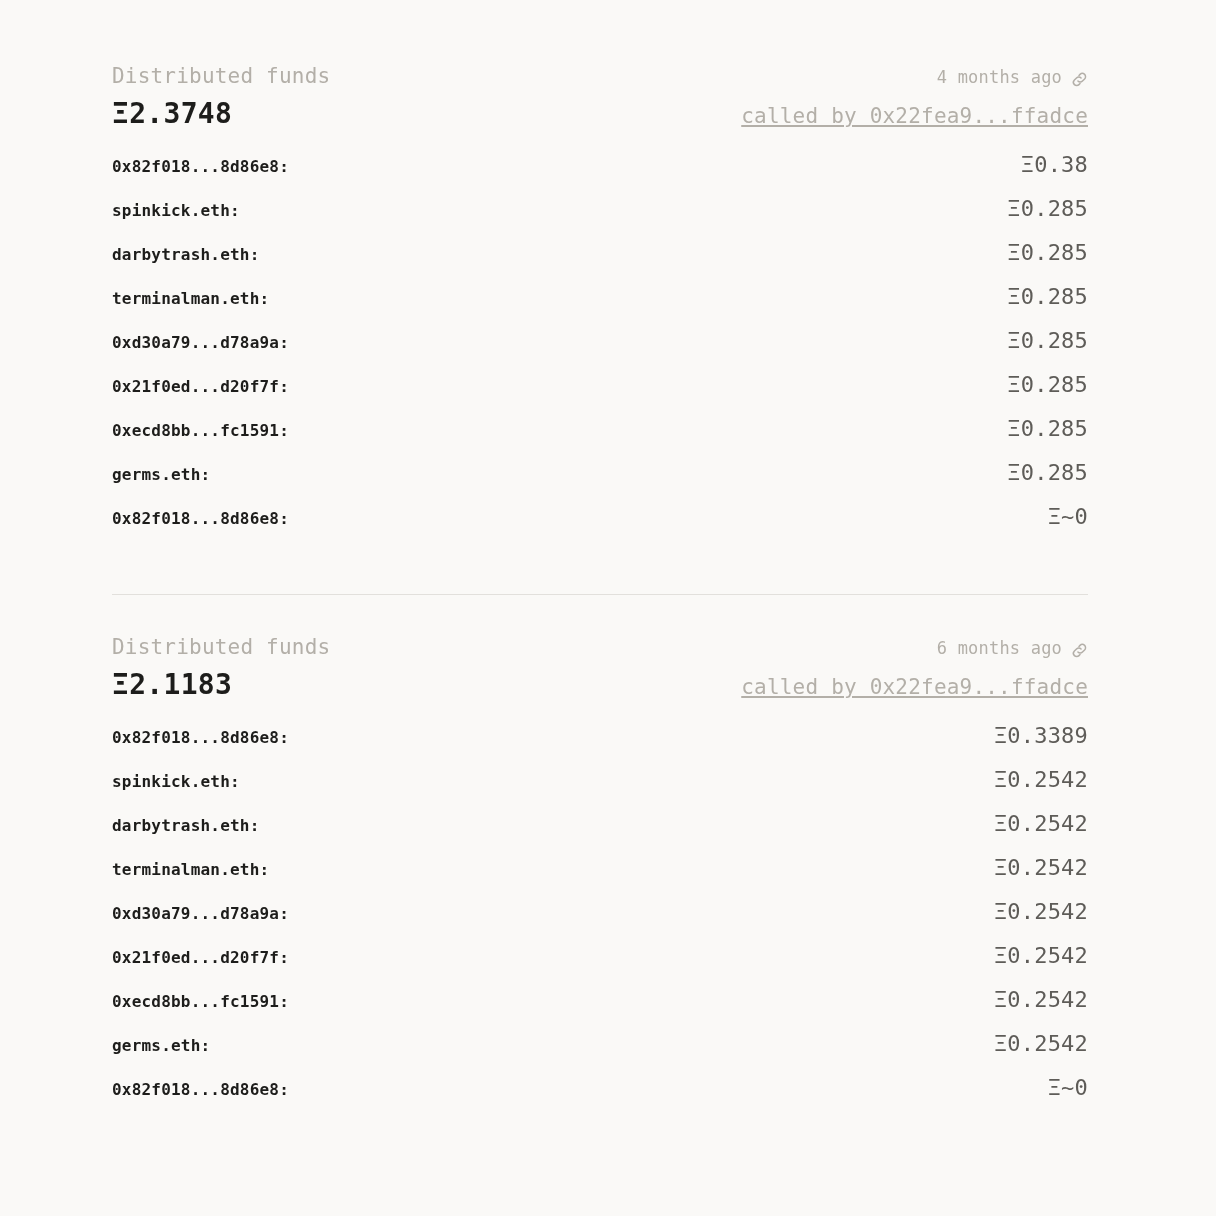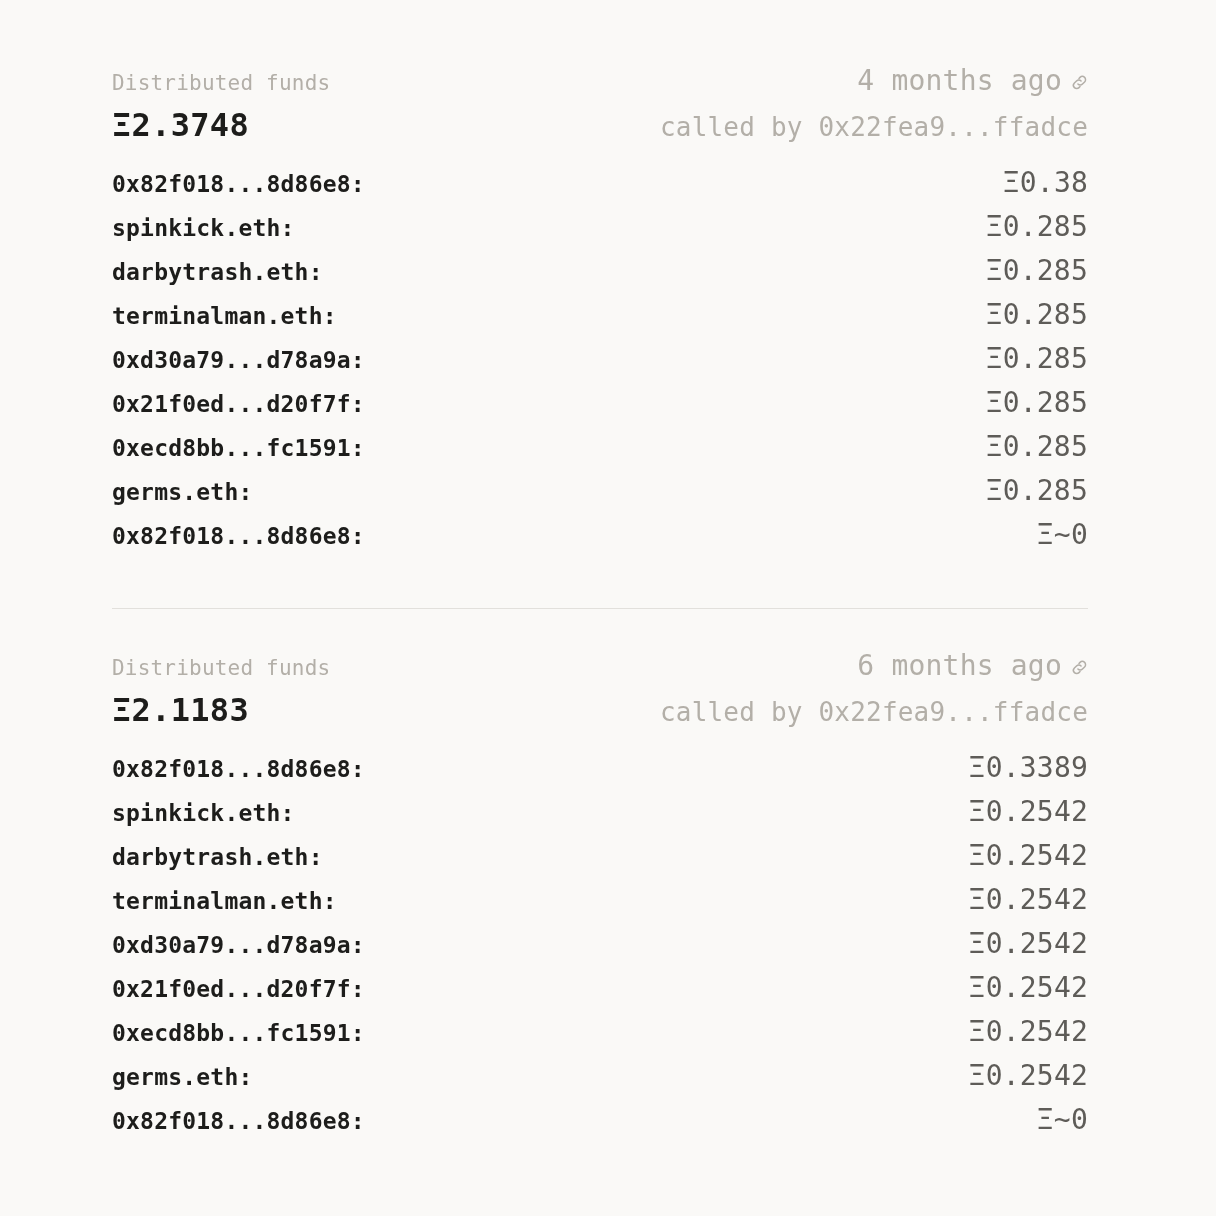--- a/index.html
+++ b/index.html
@@ -36,21 +36,21 @@
     display: flex;
     justify-content: space-between;
     align-items: baseline;
   }
   .event-title {
     font-size: 21px;
     color: #b3afa8;
     letter-spacing: 0.2px;
   }
   .event-time {
-    font-size: 28px;
+    font-size: 17px;
     color: #b3afa8;
     letter-spacing: 0.2px;
     display: flex;
     align-items: center;
     gap: 9px;
   }
   .link-icon {
     display: inline-block;
     width: 17px;
     height: 17px;
@@ -61,47 +61,48 @@
   .link-icon svg {
     display: block;
   }
   .event-sub {
     display: flex;
     justify-content: space-between;
     align-items: baseline;
     margin-top: 9px;
   }
   .event-amount {
-    font-size: 32px;
+    font-size: 28px;
     color: #1d1d1b;
     font-weight: 700;
     letter-spacing: 0.3px;
   }
   .event-caller {
-    font-size: 26px;
-    color: #b3afa8;
-    letter-spacing: 0.2px;
+    font-size: 21px;
+    color: #b3afa8;
+    letter-spacing: 0.2px;
+    text-decoration: underline;
   }
   .rows {
     margin-top: 22px;
   }
   .row {
     display: flex;
     justify-content: space-between;
     align-items: baseline;
     height: 44px;
   }
   .row-label {
-    font-size: 23px;
+    font-size: 16px;
     color: #1d1d1b;
     font-weight: 700;
     letter-spacing: 0.2px;
   }
   .row-value {
-    font-size: 28px;
+    font-size: 22px;
     color: #5e5c58;
     letter-spacing: 0.2px;
   }
 </style>
 </head>
 <body>
 
 <div class="page">
 
   <div class="event">

